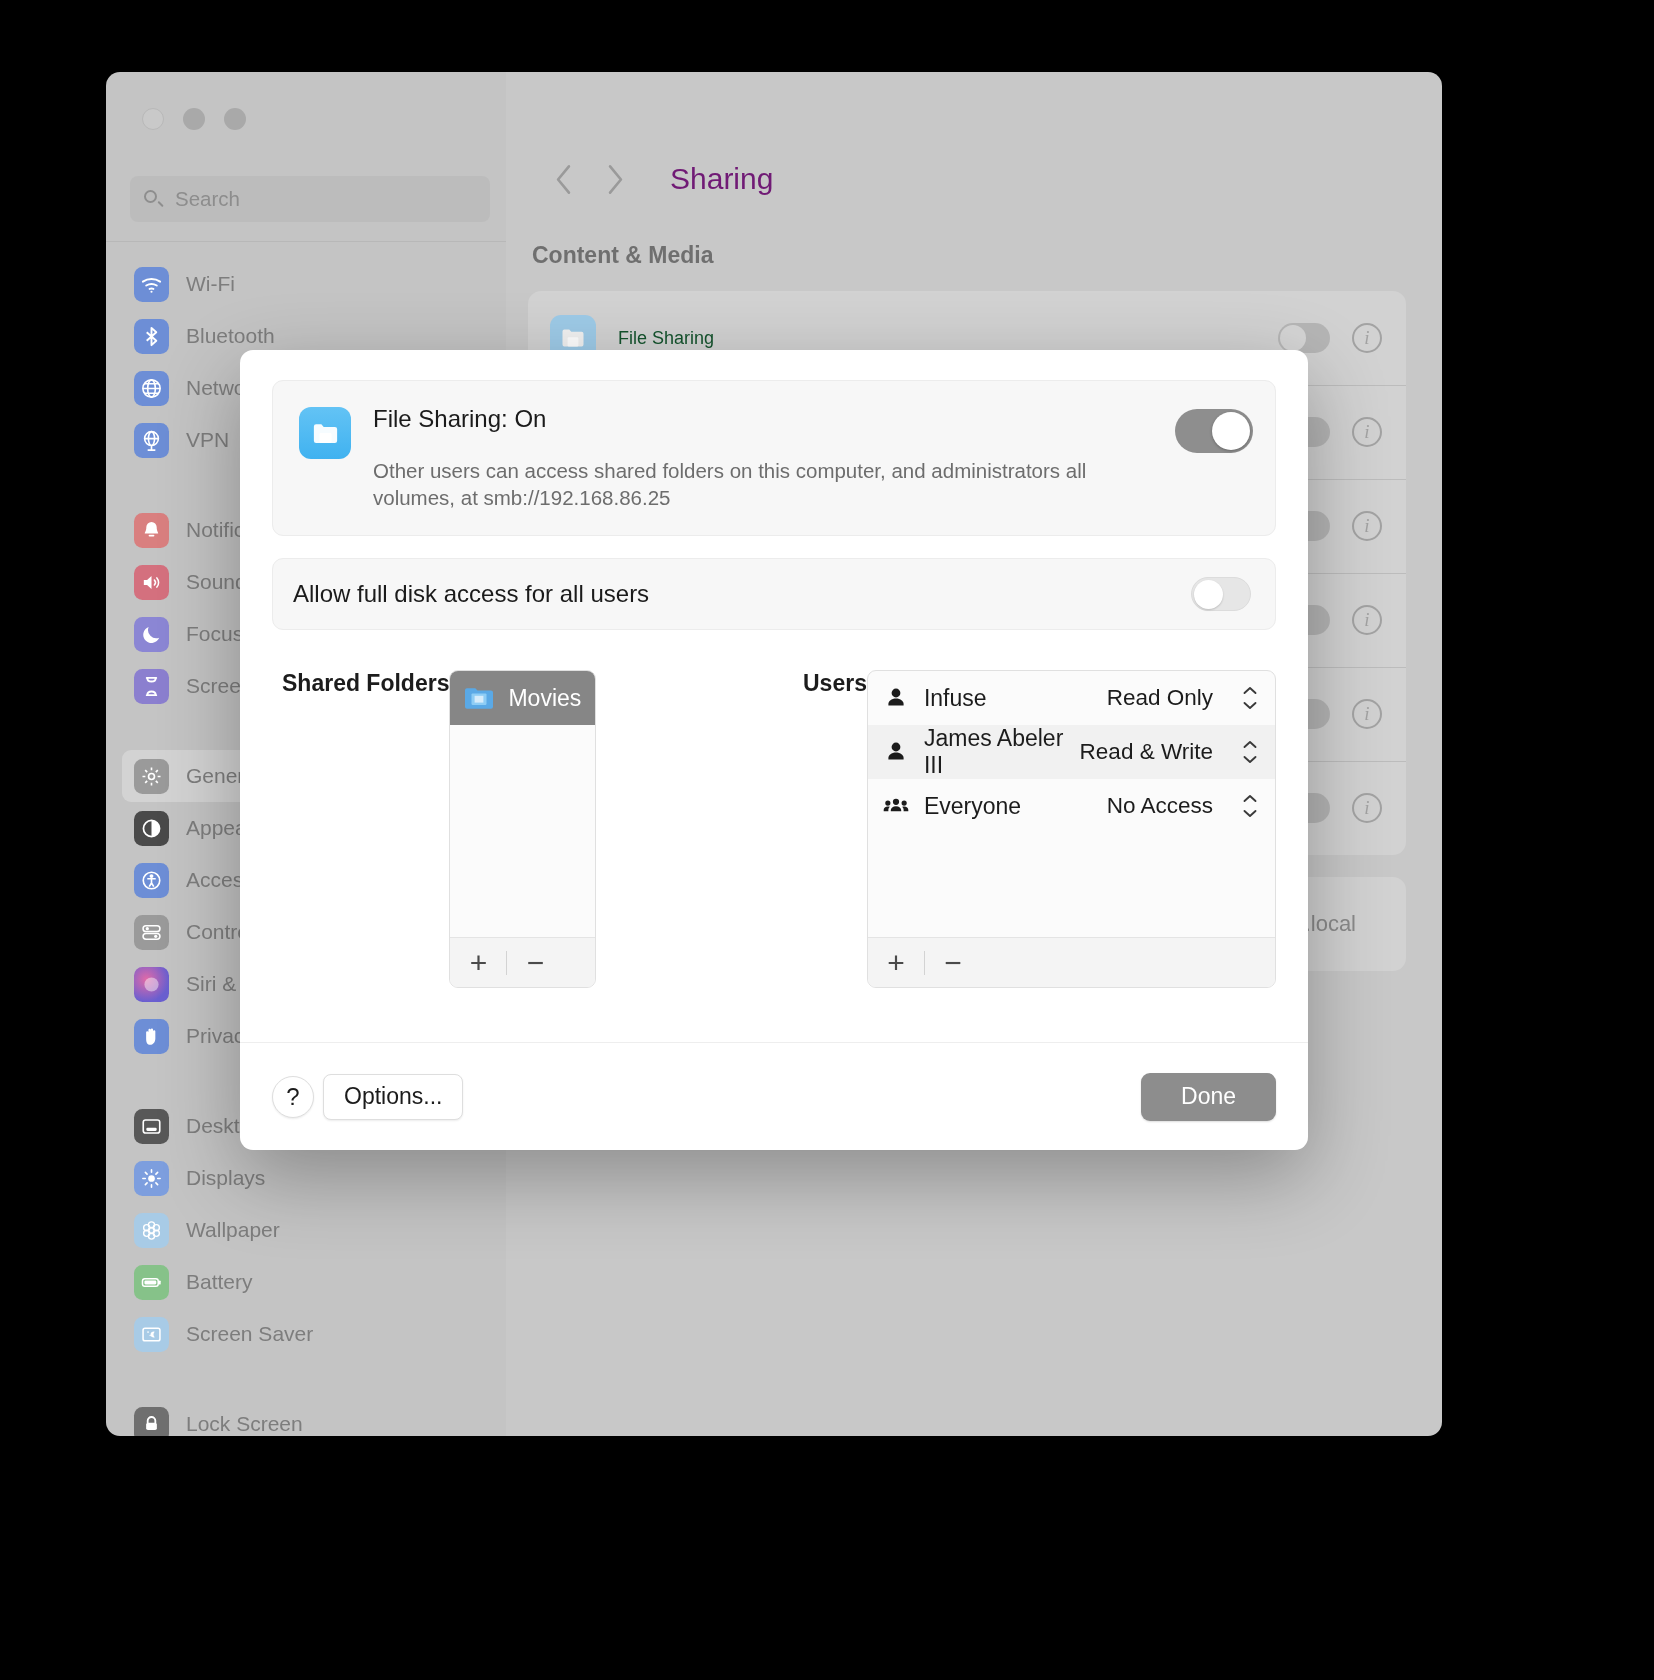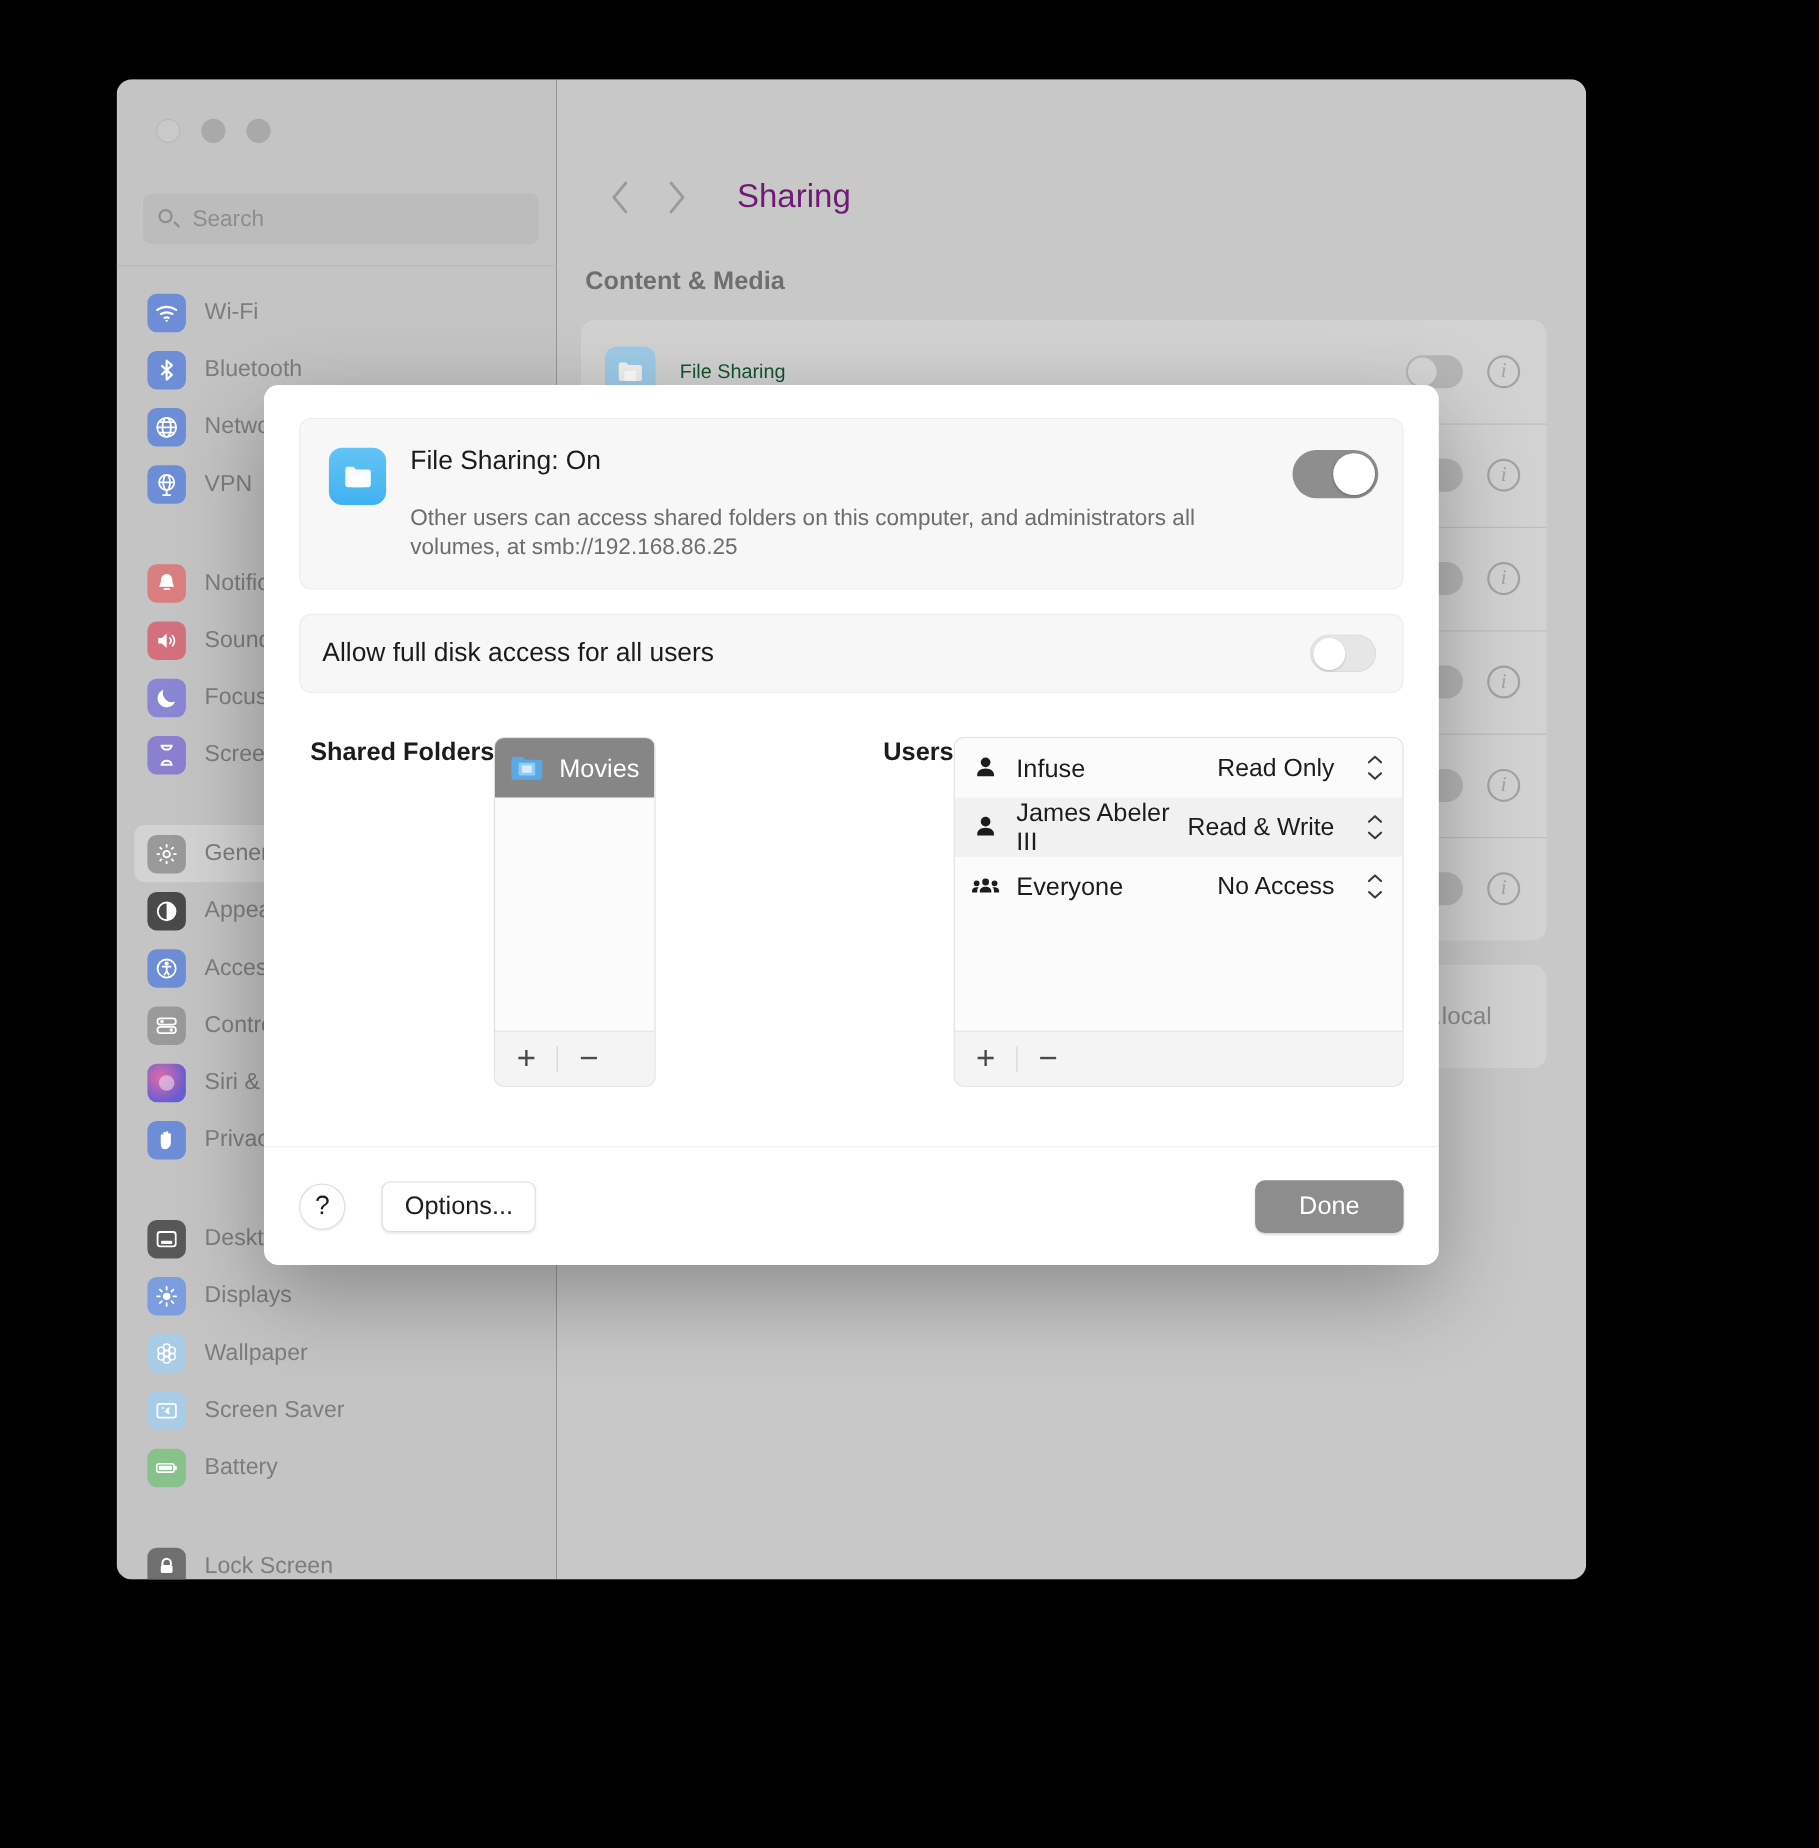--- a/index.html
+++ b/index.html
@@ -238,21 +238,21 @@
     padding: 0 32px;
   }
   .help-btn {
     width: 42px; height: 42px; border-radius: 50%;
     border: 1px solid #dedede; background: #fff;
     display: flex; align-items: center; justify-content: center;
     font-size: 24px; color: #1c1c1c;
     box-shadow: 0 1px 2px rgba(0,0,0,.08);
   }
   .options-btn {
-    margin-left: 33px;
+    margin-left: 9px;
     height: 46px; padding: 0 20px;
     border-radius: 8px; border: 1px solid #dedede; background: #fff;
     display: flex; align-items: center;
     font-size: 23px; color: #1c1c1c;
     box-shadow: 0 1px 2px rgba(0,0,0,.08);
   }
   .spacer { flex: 1; }
   .done-btn {
     height: 48px; padding: 0 40px;
     border-radius: 9px; background: #8d8d8d; color: #fff;
@@ -460,39 +460,39 @@
                   <circle cx="12" cy="17.8" r="3.2"></circle>
                   <circle cx="7" cy="9.1" r="3.2"></circle>
                   <circle cx="17" cy="9.1" r="3.2"></circle>
                   <circle cx="7" cy="14.9" r="3.2"></circle>
                   <circle cx="17" cy="14.9" r="3.2"></circle>
                 </svg>
             </span>
             <span>Wallpaper</span>
           </div>
           <div class="sb-item">
+            <span class="sb-icon" style="background:#86c289">
+              <svg viewBox="0 0 24 24" fill="none" stroke="#fff" stroke-width="1.6">
+                  <rect x="2.6" y="8" width="16.4" height="8" rx="2.4"></rect>
+                  <rect x="4.6" y="10" width="12.4" height="4" rx="1.2" fill="#fff" stroke="none"></rect>
+                  <path d="M20.6 10.8v2.4" stroke-linecap="round" stroke-width="2"></path>
+                </svg>
+            </span>
+            <span>Battery</span>
+          </div>
+          <div class="sb-item">
             <span class="sb-icon" style="background:#a8cbe6">
               <svg viewBox="0 0 24 24" fill="none" stroke="#fff" stroke-width="1.6">
                   <rect x="3.2" y="5.4" width="17.6" height="13.2" rx="2"></rect>
                   <path d="M15.4 9.2a3.1 3.1 0 1 0 0 5.6 3.6 3.6 0 0 1 0-5.6z" fill="#fff" stroke="none"></path>
                   <circle cx="8.4" cy="9.4" r=".9" fill="#fff" stroke="none"></circle>
                   <circle cx="10.6" cy="13" r=".7" fill="#fff" stroke="none"></circle>
                 </svg>
             </span>
             <span>Screen Saver</span>
-          </div>
-          <div class="sb-item">
-            <span class="sb-icon" style="background:#86c289">
-              <svg viewBox="0 0 24 24" fill="none" stroke="#fff" stroke-width="1.6">
-                  <rect x="2.6" y="8" width="16.4" height="8" rx="2.4"></rect>
-                  <rect x="4.6" y="10" width="12.4" height="4" rx="1.2" fill="#fff" stroke="none"></rect>
-                  <path d="M20.6 10.8v2.4" stroke-linecap="round" stroke-width="2"></path>
-                </svg>
-            </span>
-            <span>Battery</span>
           </div>
         </div>
         <div class="sb-gap"></div>
 
         <div class="sb-group">
           <div class="sb-item">
             <span class="sb-icon" style="background:#6f6f6f">
               <svg viewBox="0 0 24 24">
                   <path d="M8 10.4V8.2a4 4 0 0 1 8 0v2.2" fill="none" stroke="#fff" stroke-width="1.9"></path>
                   <rect x="6.4" y="10.2" width="11.2" height="7.6" rx="1.8" fill="#fff"></rect>

